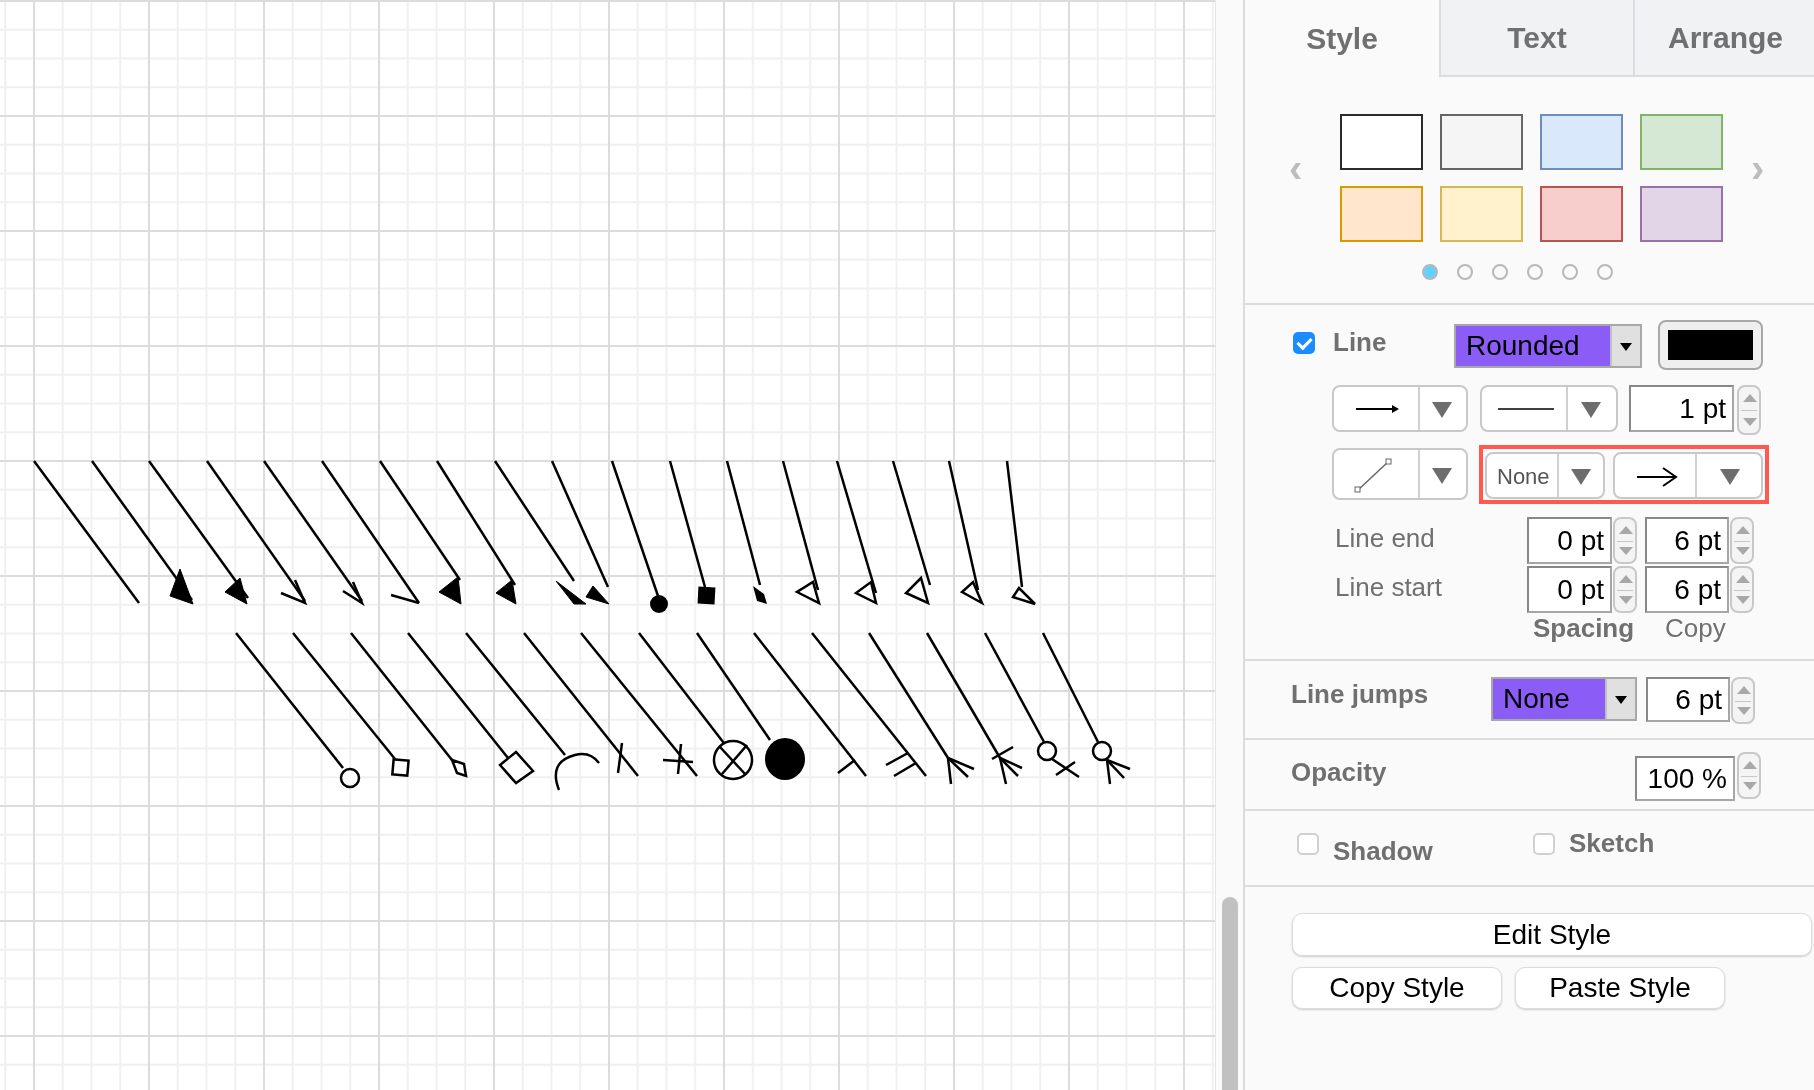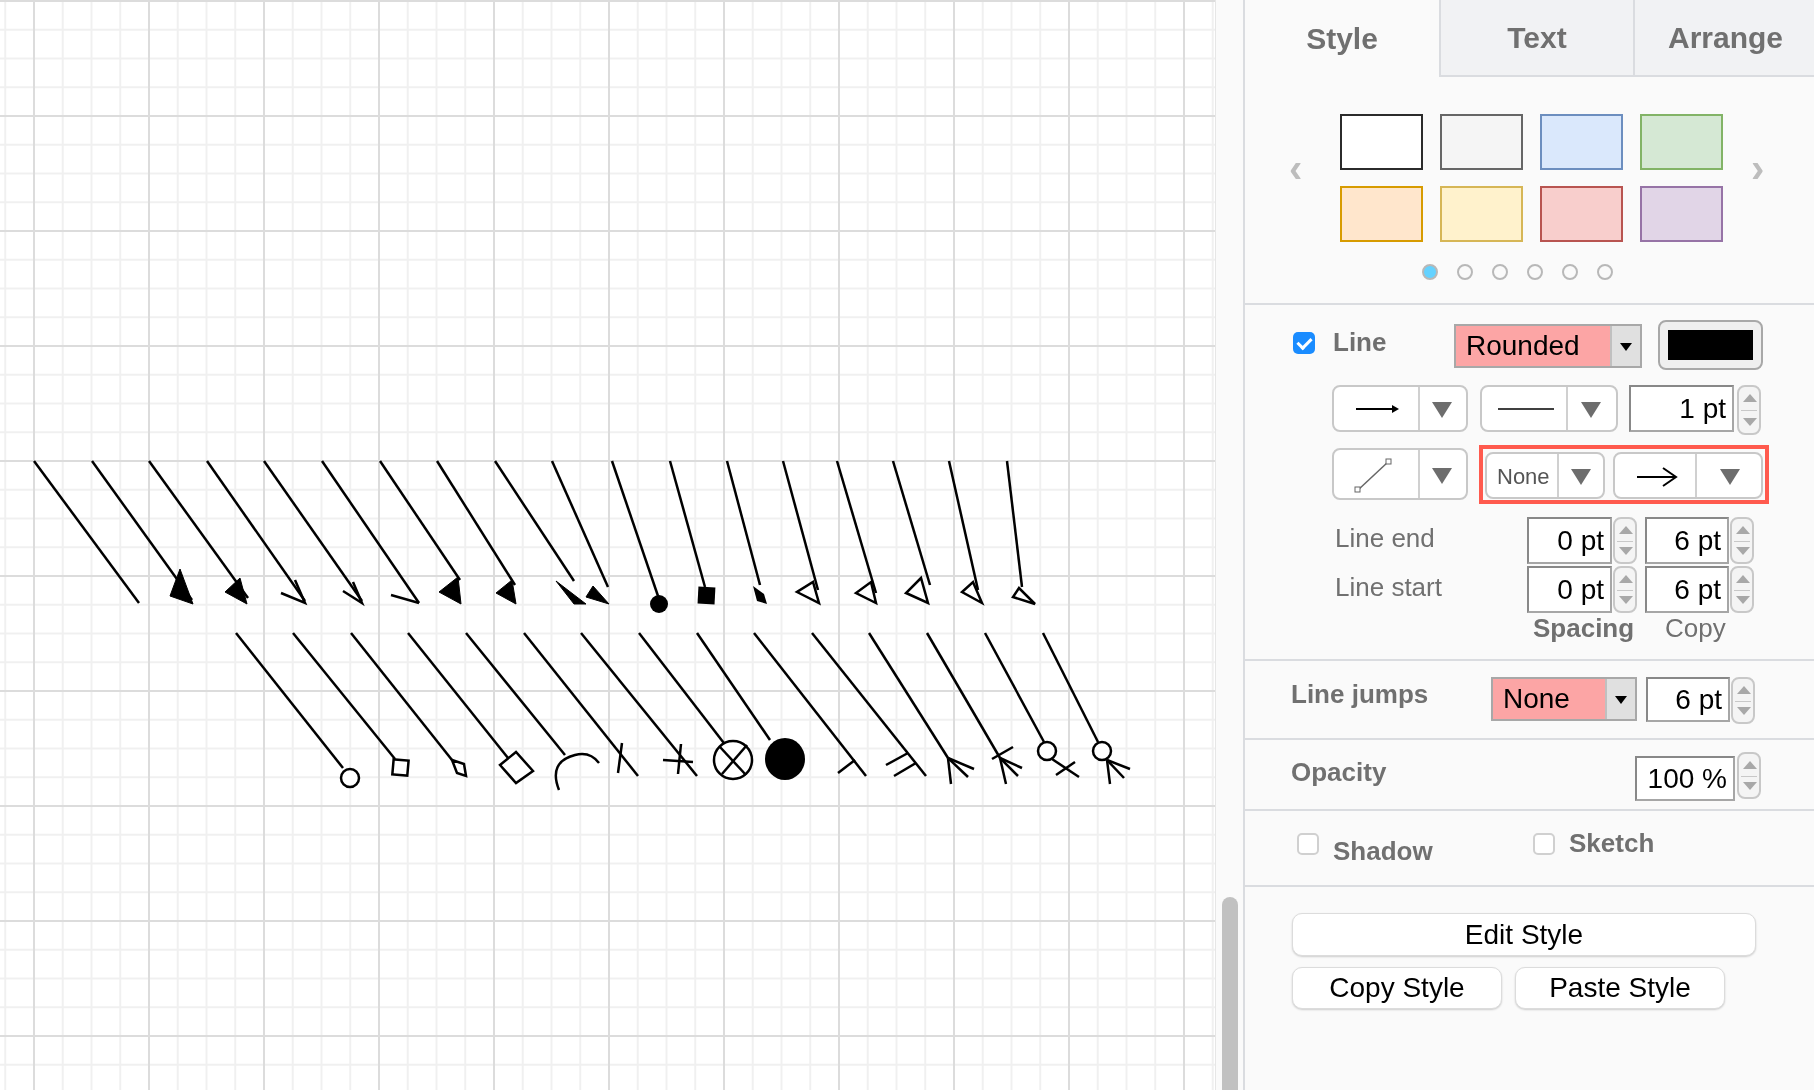--- a/index.html
+++ b/index.html
@@ -24,21 +24,21 @@
   .swatch { position:absolute; width:83px; height:56px; box-sizing:border-box; border:2px solid; }
   .dot { position:absolute; width:16px; height:16px; border-radius:50%; border:2px solid #b8b8b8; box-sizing:border-box; background:#fafafa; }
   .dot.active { background:#64d2ff; border-color:#b8b8b8; }
   .chev { position:absolute; font-size:40px; color:#bdbdbd; font-weight:bold; }
   .divider { position:absolute; left:0; width:571px; height:2px; background:#dadce0; }
   .lbl-bold { position:absolute; font-weight:bold; color:#707070; font-size:26px; }
   .lbl { position:absolute; color:#707070; font-size:26px; }
   .btnbox { position:absolute; background:#fff; border:2px solid #c8c8c8; border-radius:8px; box-sizing:border-box; }
   .btnbox .split { position:absolute; top:0; bottom:0; width:2px; background:#d0d0d0; }
   .tri { position:absolute; width:0; height:0; border-left:10px solid transparent; border-right:10px solid transparent; border-top:16px solid #6d6d6d; }
-  .select { position:absolute; background:#fca5a5; border:2px solid #a8a8a8; box-sizing:border-box; font-size:28px; color:#000; }
+  .select { position:absolute; background:#8b5cf6; border:2px solid #a8a8a8; box-sizing:border-box; font-size:28px; color:#000; }
   .select .arrow { position:absolute; right:0; top:0; bottom:0; width:28px; background:#e0e0e0; border-left:2px solid #c0c0c0; }
   .select .arrow::after { content:""; position:absolute; left:8px; top:50%; margin-top:-3px; border-left:6px solid transparent; border-right:6px solid transparent; border-top:8px solid #000; }
   .num { position:absolute; background:#fff; border:2px solid #a6a6a6; border-top-color:#888; border-left-color:#888; box-sizing:border-box; font-size:28px; color:#000; text-align:right; padding-right:6px; }
   .stepper { position:absolute; width:24px; background:#f4f4f4; border:2px solid #c8c8c8; border-radius:8px; box-sizing:border-box; }
   .stepper .u, .stepper .d { position:absolute; left:4px; width:0; height:0; border-left:7px solid transparent; border-right:7px solid transparent; }
   .stepper .u { top:7px; border-bottom:8px solid #a8a8a8; }
   .stepper .d { bottom:7px; border-top:8px solid #a8a8a8; }
   .stepper .mid { position:absolute; left:2px; right:2px; top:50%; height:1px; background:#c8c8c8; }
   .cb { position:absolute; width:22px; height:22px; border-radius:5px; box-sizing:border-box; }
   .cb.on { background:#1a8cff; }
@@ -288,21 +288,21 @@
 
   <div class="divider" style="top:809px;"></div>
 
   <div class="cb off" style="left:52px;top:833px;"></div>
   <div class="lbl-bold" style="left:88px;top:836px;">Shadow</div>
   <div class="cb off" style="left:288px;top:833px;"></div>
   <div class="lbl-bold" style="left:324px;top:828px;">Sketch</div>
 
   <div class="divider" style="top:885px;"></div>
 
-  <div class="pbtn" style="left:47px;top:913px;width:464px;height:43px;">
+  <div class="pbtn" style="left:47px;top:913px;width:520px;height:43px;">
       <span>Edit Style</span>
     </div>
   <div class="pbtn" style="left:270px;top:967px;width:210px;height:42px;">
       <span>Paste Style</span>
     </div>
   <div class="pbtn" style="left:47px;top:967px;width:210px;height:42px;">
       <span>Copy Style</span>
     </div>
 </div>
 

